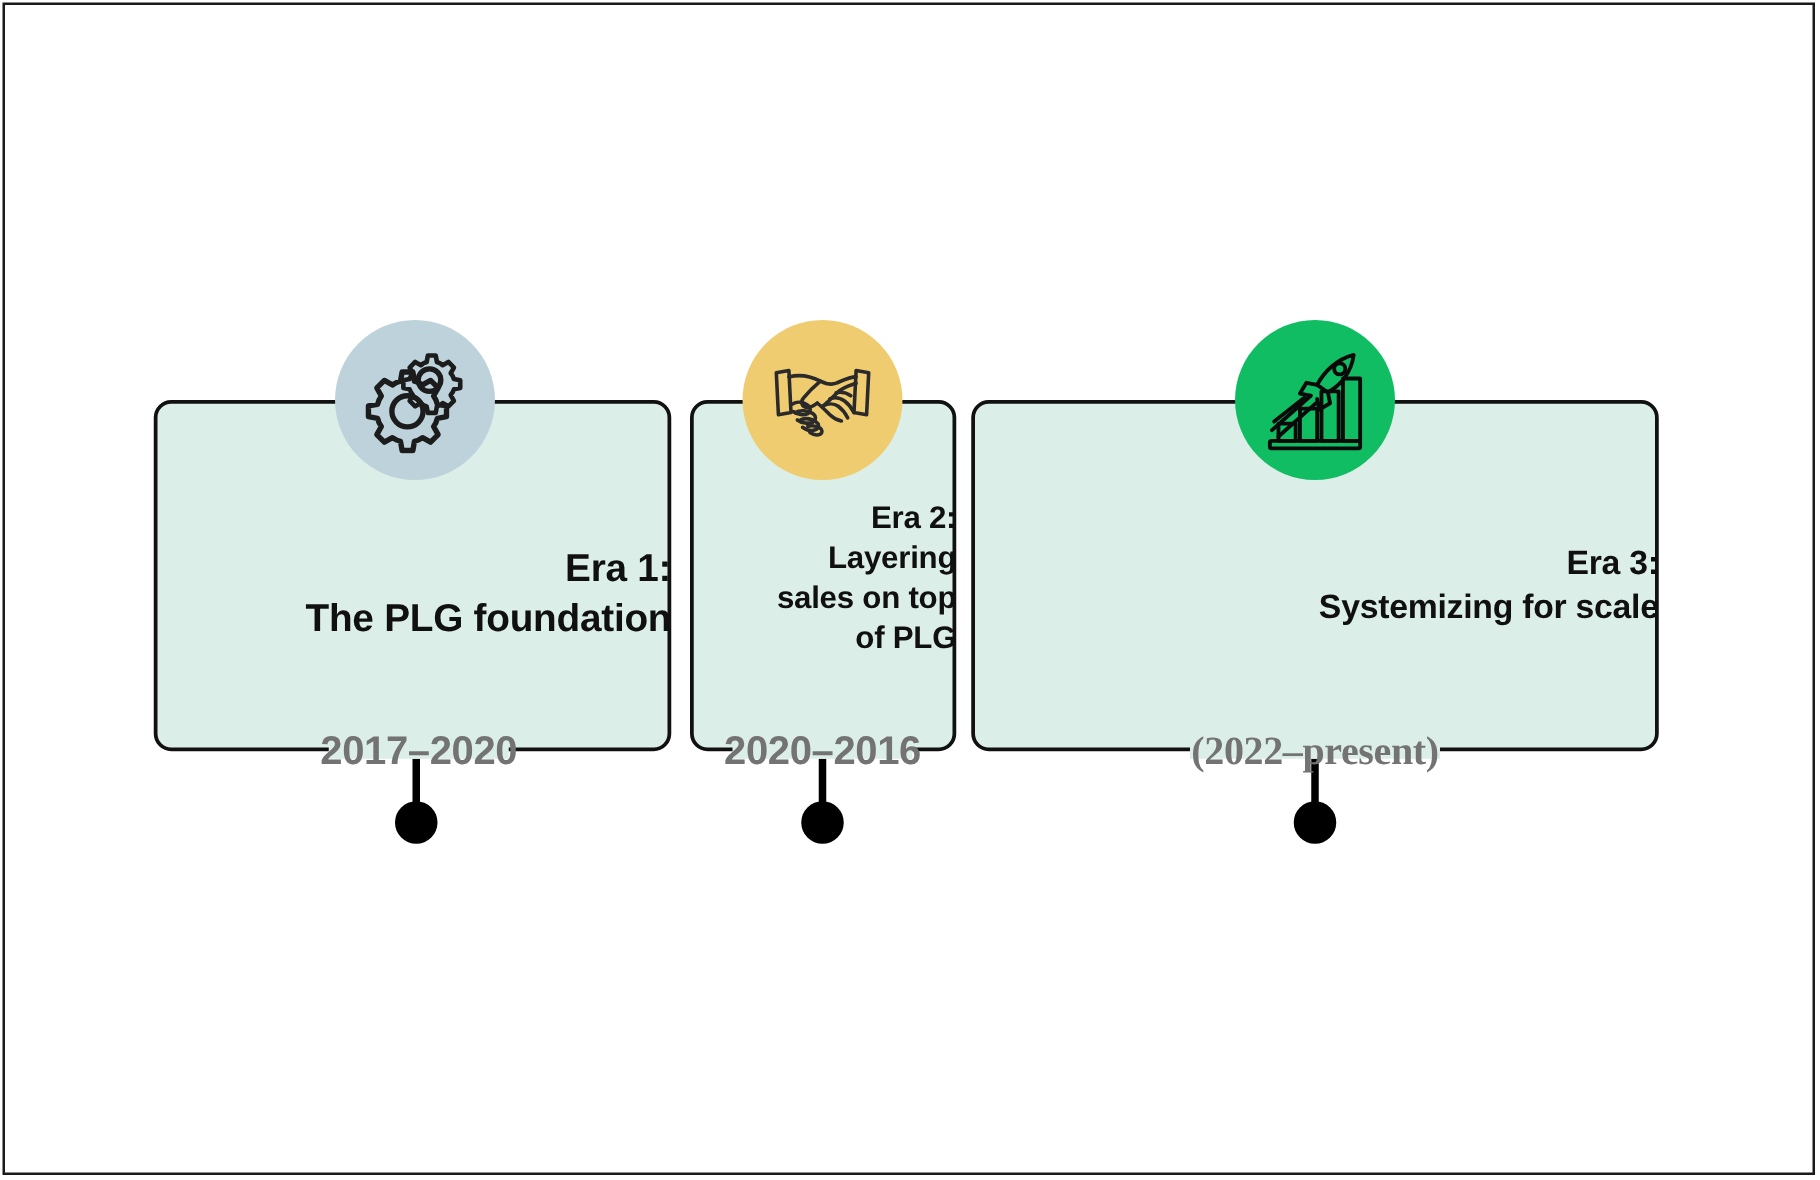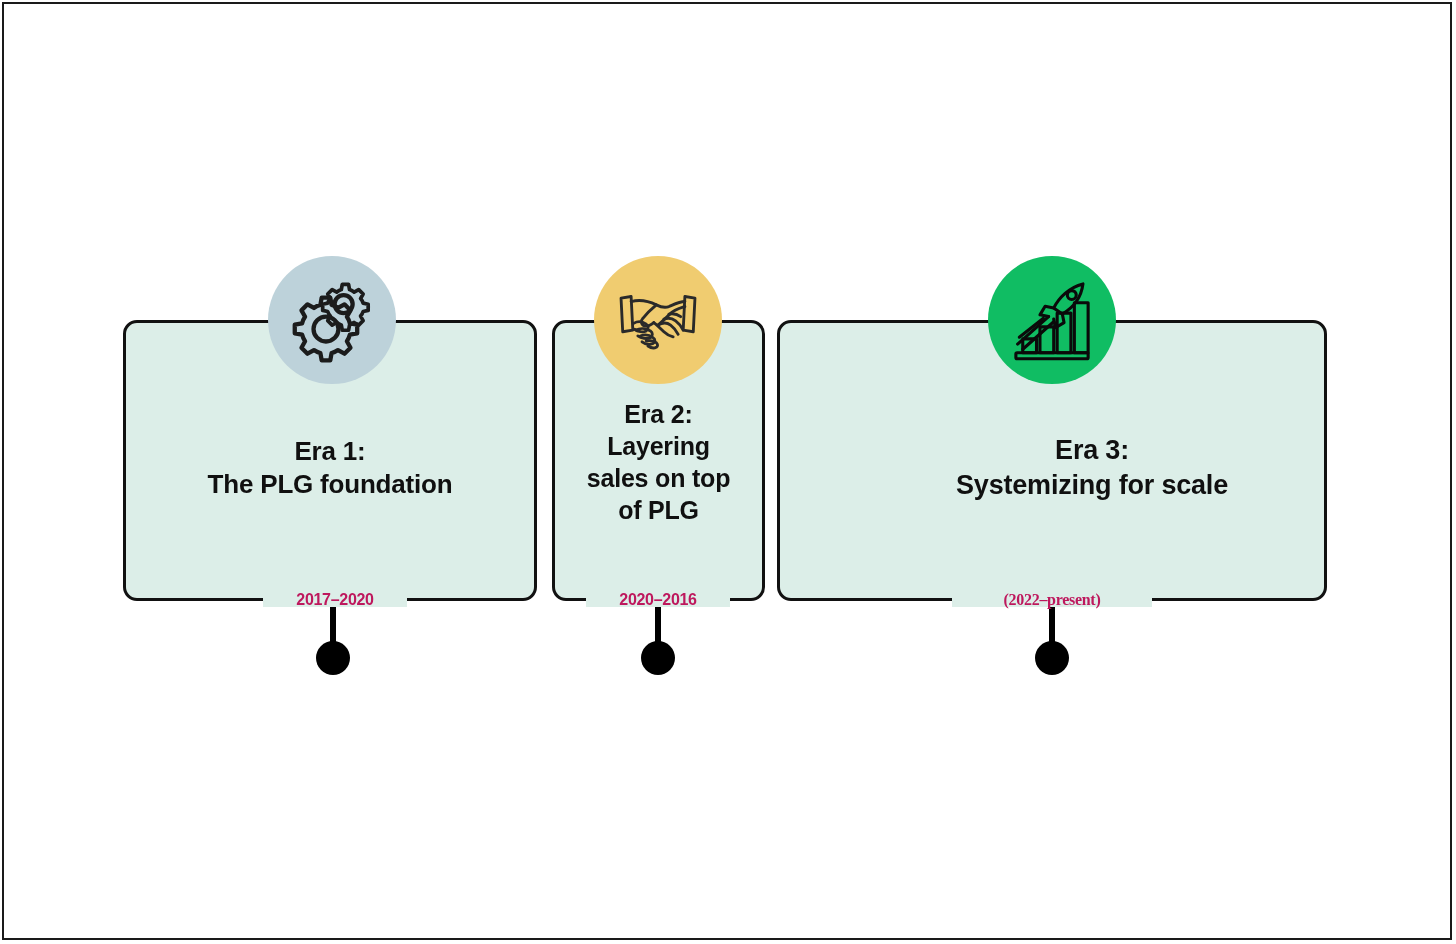--- a/index.html
+++ b/index.html
@@ -53,37 +53,37 @@
     position: absolute;
     background: #dceee8;
     border: 3px solid #111111;
     border-radius: 14px;
     box-sizing: border-box;
   }
   .card-text {
     position: absolute;
     left: 0;
     right: 0;
-    text-align: center;
+    text-align: right;
     color: #101010;
     font-weight: bold;
     line-height: 1.28;
     letter-spacing: -0.2px;
     white-space: pre-line;
   }
 
   
   .date-label {
     position: absolute;
     transform: translateX(-50%);
     top: 587px;
     background: transparent;
-    color: #be185d;
+    color: #737373;
     font-weight: bold;
-    font-size: 16px;
+    font-size: 32px;
     letter-spacing: -0.3px;
     white-space: nowrap;
     line-height: 26px;
     padding: 0 9px;
     z-index: 6;
   }
   
   .date-mask {
     position: absolute;
     transform: translateX(-50%);
@@ -110,21 +110,21 @@
   }
 </style>
 </head>
 <body>
 
 <div id="canvas">
 
   <div class="page-frame"></div>
 
   <div class="card" style="left:123px; top:320px; width:414px; height:281px;"></div>
-  <div class="card-text" style="left:123px; width:414px; top:435px; font-size:26px;">Era 1:
+  <div class="card-text" style="left:123px; width:414px; top:435px; font-size:31px;">Era 1:
 The PLG foundation</div>
   <div class="date-mask" style="left:335px; width:144px; background:#dceee8;"></div>
   <div class="date-label" style="left:335px;">2017–2020</div>
   <div class="stem" style="left:333px;"></div>
   <div class="axis-dot" style="left:333px;"></div>
 
   <div class="badge" style="left:332px; background:#bdd2da;">
     <span>
       <svg width="86" height="86" viewBox="0 0 100 100" fill="none" stroke="#1c1c1c" stroke-width="5" stroke-linecap="round" stroke-linejoin="round">
 
@@ -178,21 +178,21 @@
         <path d="M50 46 C55 43 61 43 65 46 C69 49 72 53 74 57"></path>
         <path d="M57 39 C62 37 67 38 71 41 C75 44 78 48 80 52"></path>
         <path d="M63 33 C68 32 73 33 77 36"></path>
 
         <path d="M45 43 C49 46 53 50 57 54 C60 57 64 59 68 60"></path>
       </svg>
     </span>
   </div>
 
   <div class="card" style="left:777px; top:320px; width:550px; height:281px;"></div>
-  <div class="card-text" style="left:777px; width:550px; top:433px; font-size:27px;margin-left:40px;">Era 3:
+  <div class="card-text" style="left:777px; width:550px; top:433px; font-size:27px;">Era 3:
 Systemizing for scale</div>
   <div class="date-mask" style="left:1052px; width:200px; background:#dceee8;"></div>
   <div class="date-label" style="left:1052px;font-family:Liberation Serif, serif;">(2022–present)</div>
   <div class="stem" style="left:1052px;"></div>
   <div class="axis-dot" style="left:1052px;"></div>
 
   <div class="badge" style="left:1052px; background:#10bd63;">
     <span>
       <svg width="86" height="86" viewBox="0 0 100 100" fill="none" stroke="#0a0a0a" stroke-width="3.6" stroke-linecap="round" stroke-linejoin="round">
 

